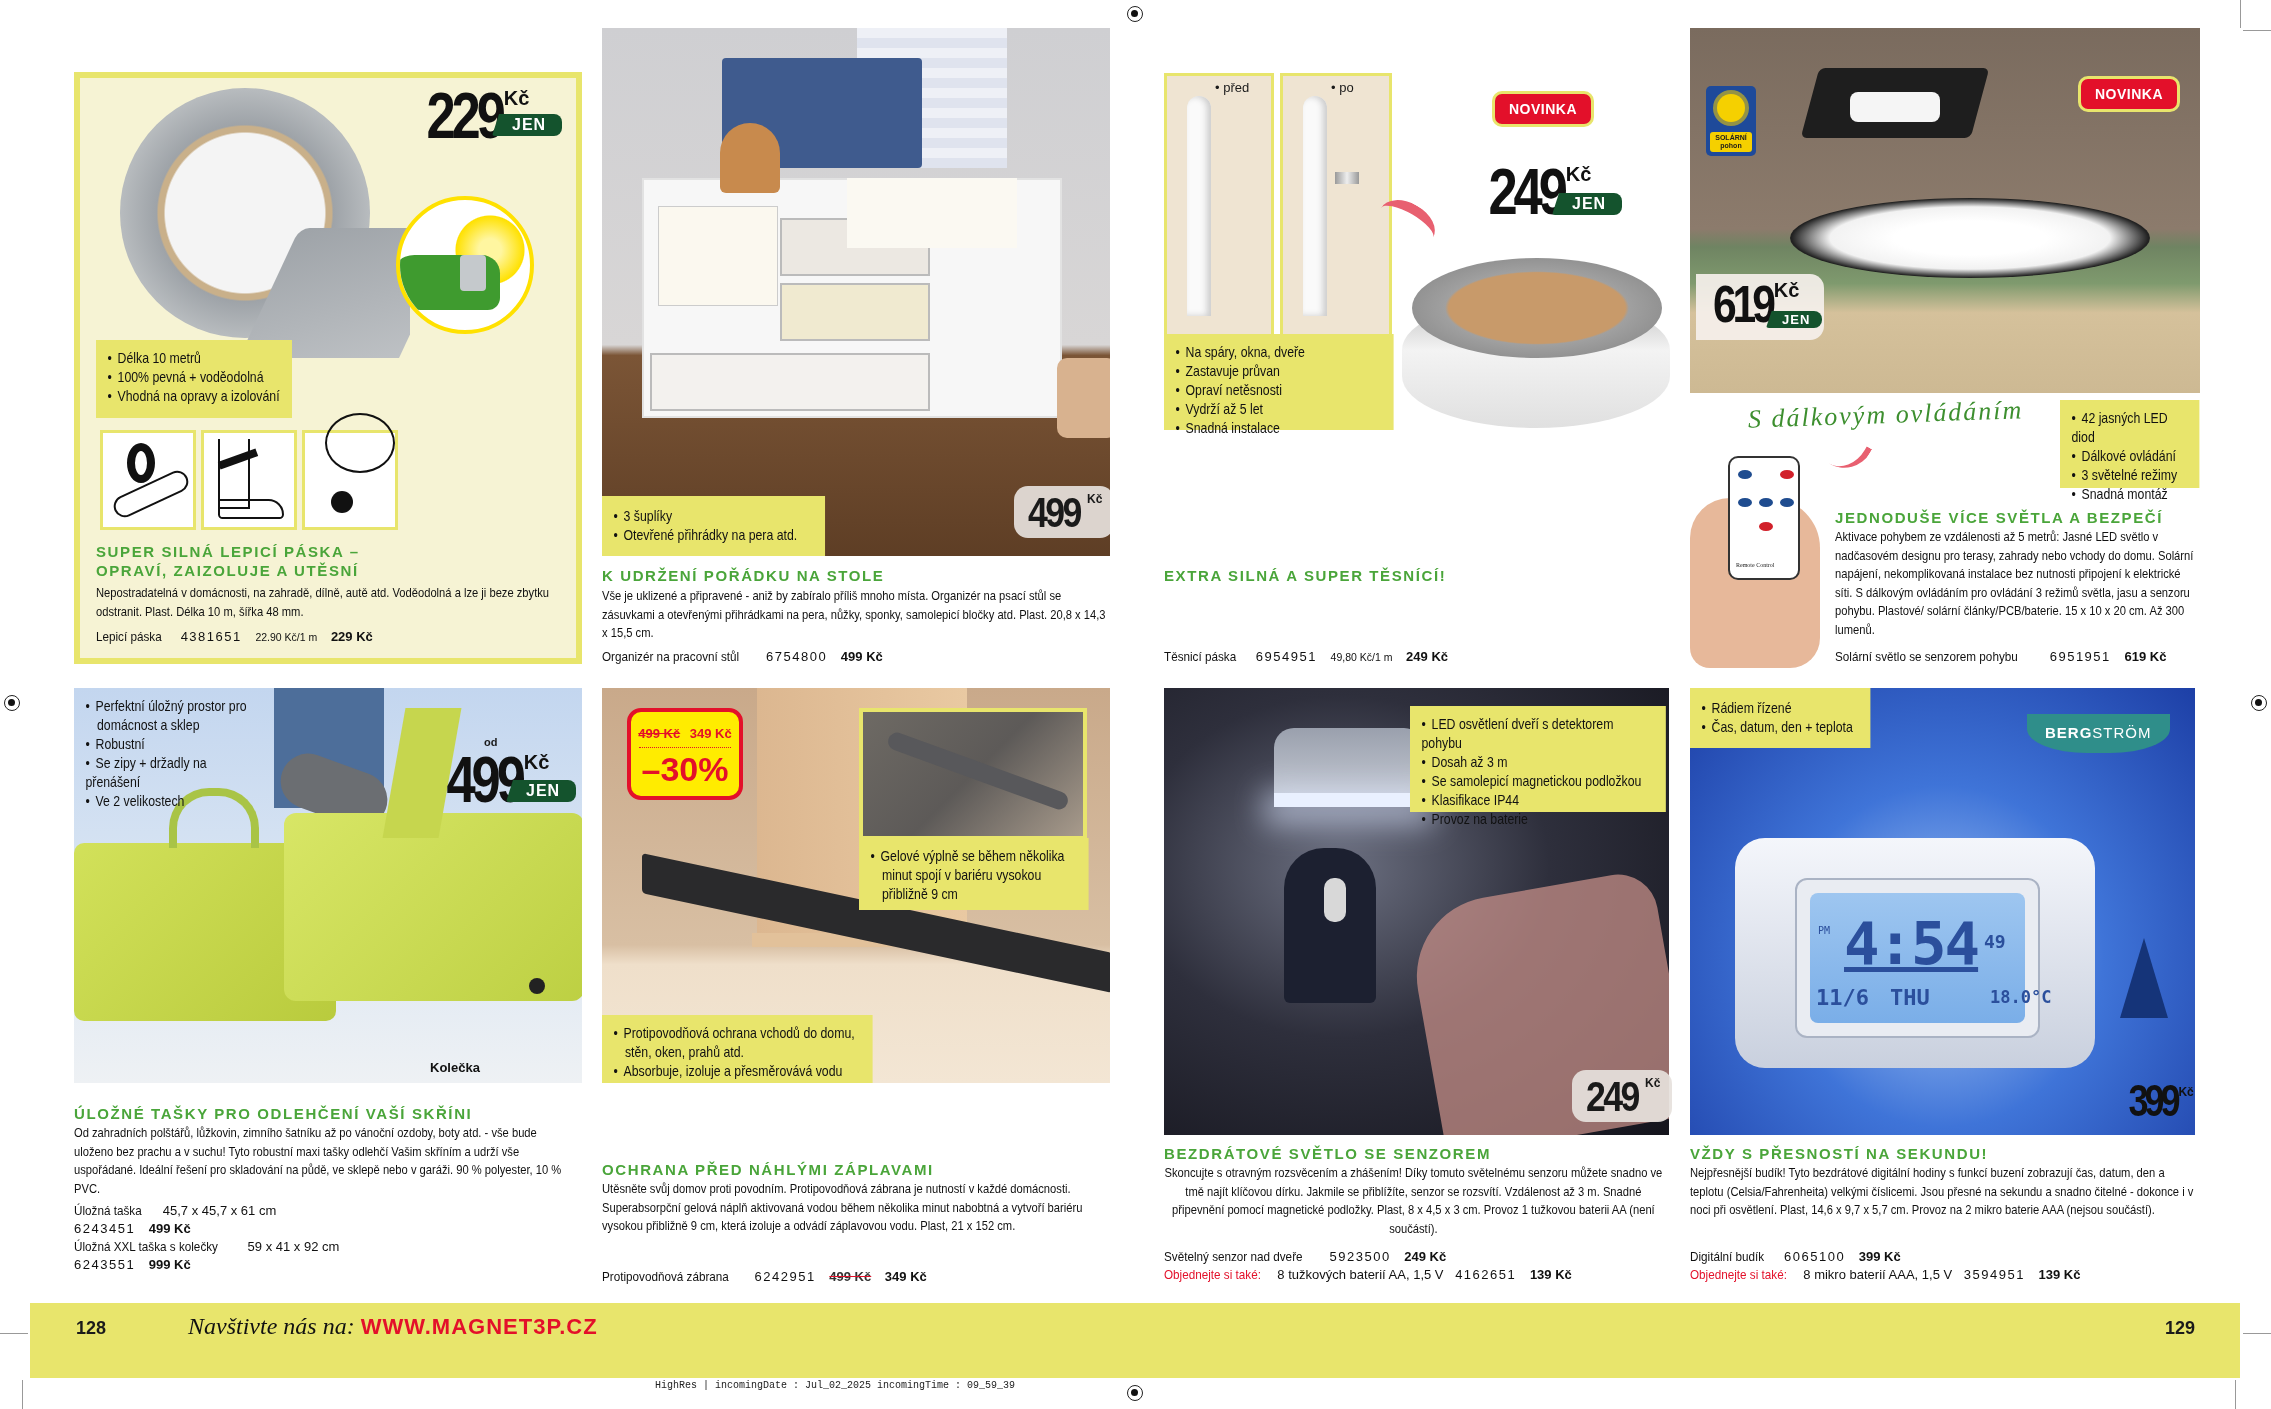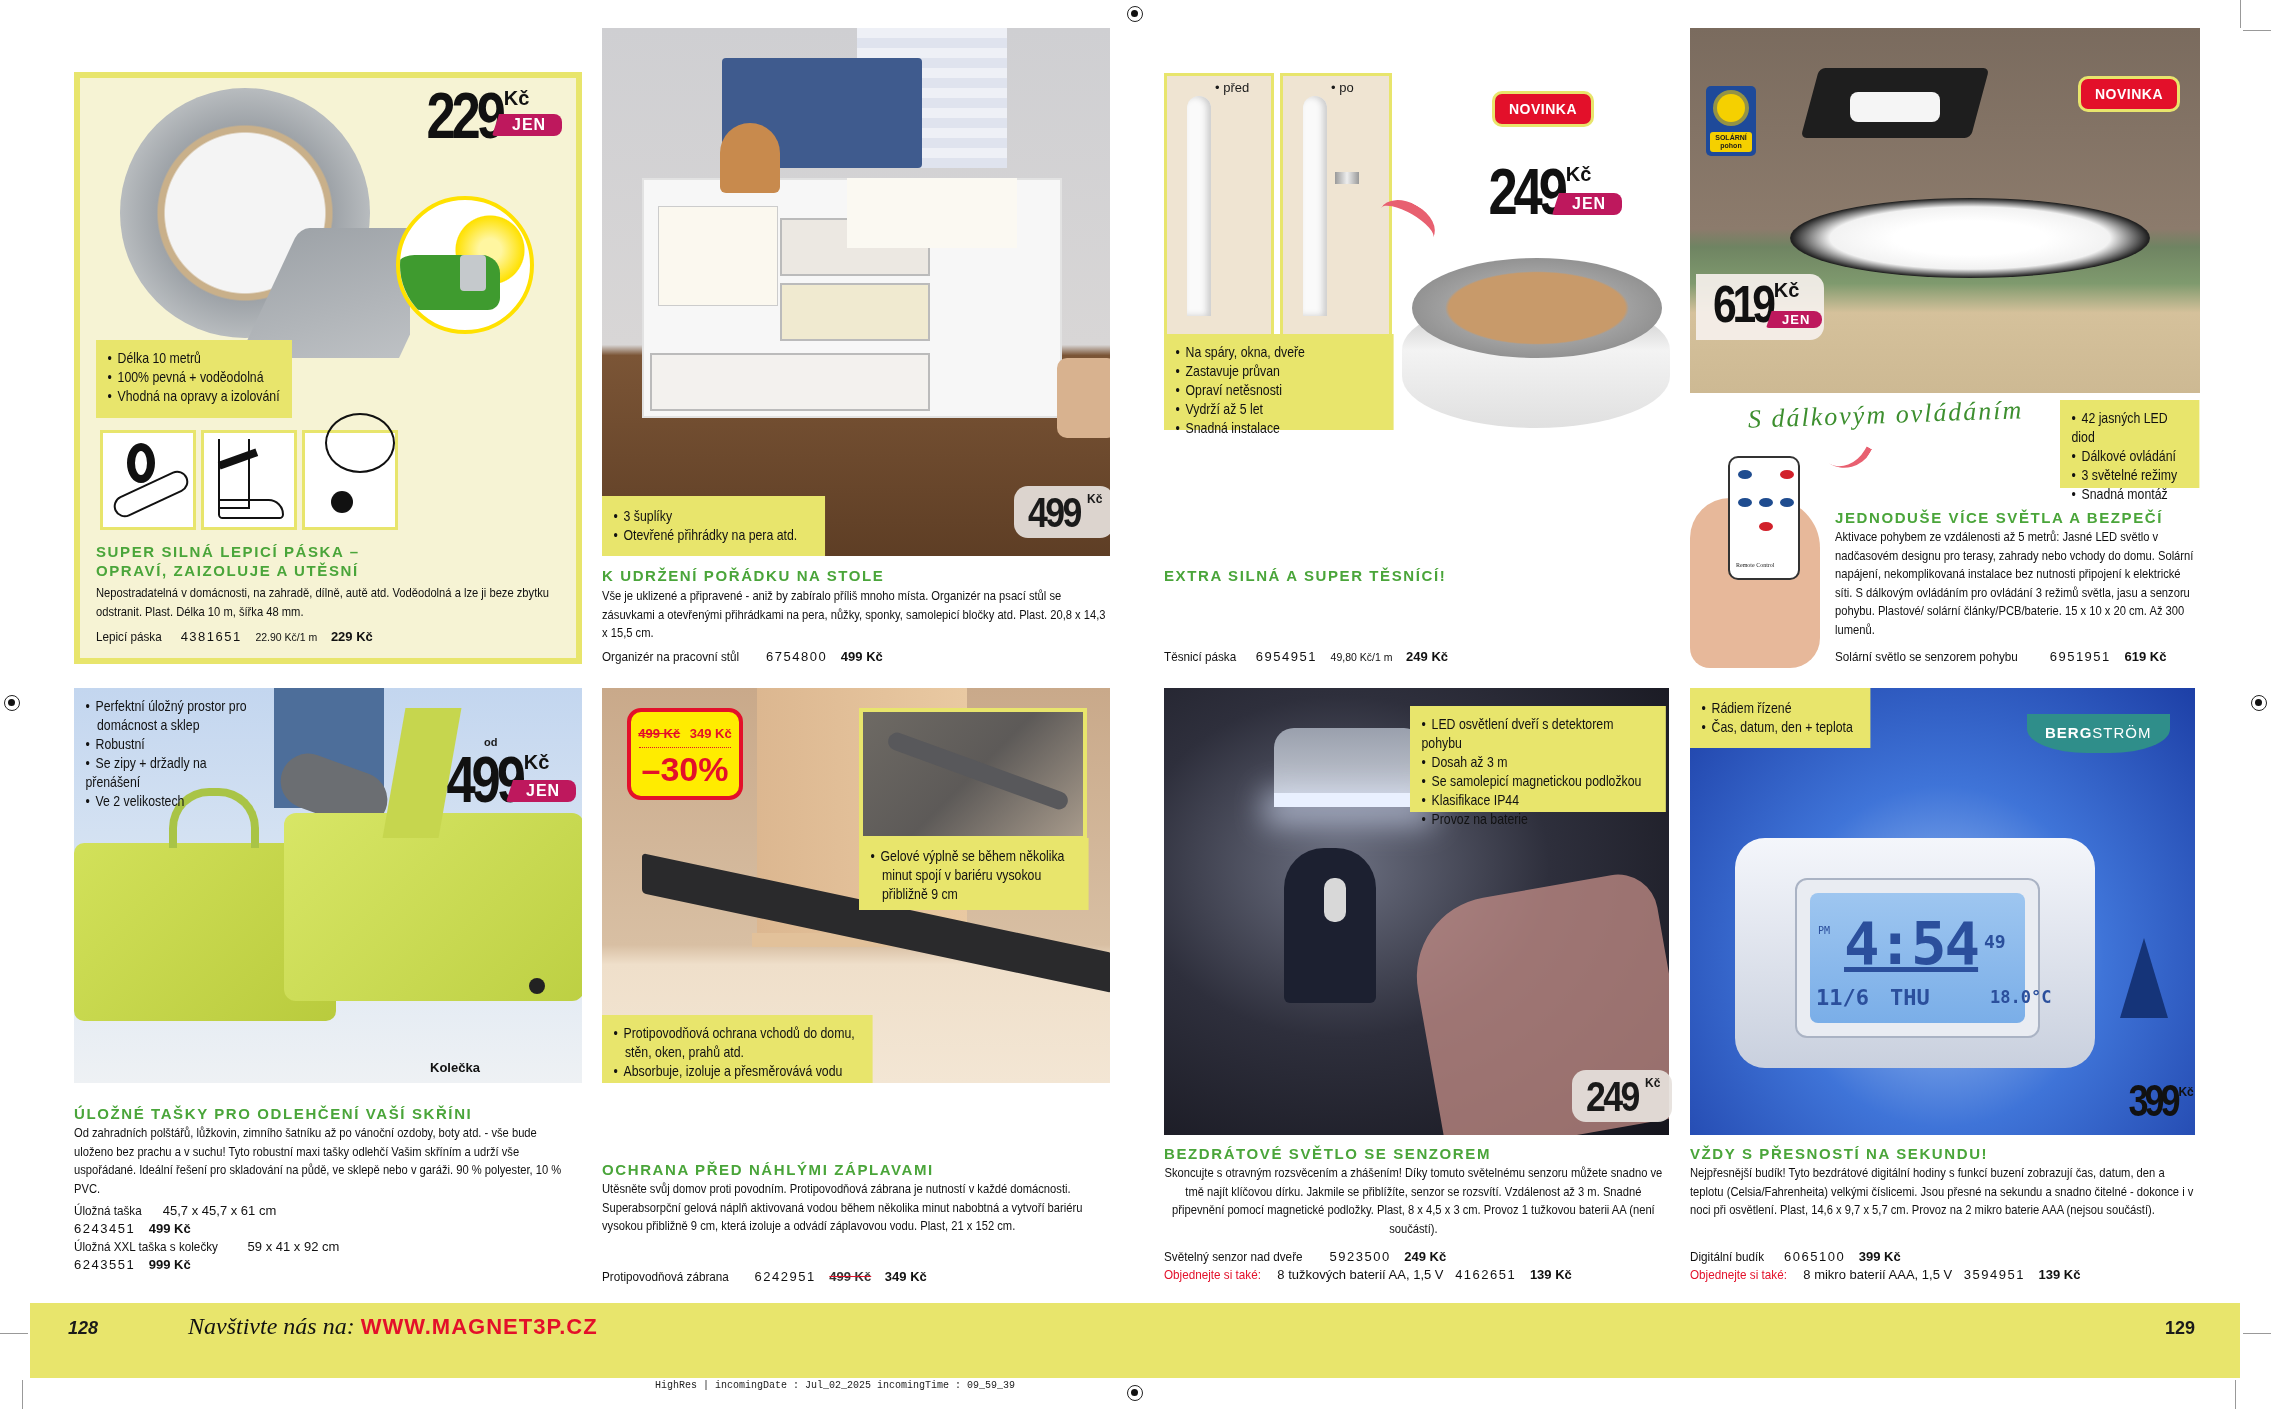--- a/index.html
+++ b/index.html
@@ -41,21 +41,21 @@
   .order-line .old { text-decoration: line-through; text-decoration-color: #e3102a; margin-left: 10px; font-weight: bold; color: #333; }
   .red { color: #e3102a; }
 
   .big-price {
     position: absolute; font-family: "Liberation Sans", sans-serif; font-weight: bold; color: #111;
     display: flex; align-items: flex-start;
   }
   .big-price .num { font-size: 64px; line-height: 64px; letter-spacing: -5px; transform: scaleX(0.82); transform-origin: right top; display: inline-block; }
   .big-price .cur { font-size: 20px; line-height: 20px; margin-left: 2px; margin-top: 4px; }
   .jen-tag {
-    position: absolute; background: #be185d; color: #fff; font-weight: bold; font-size: 16px;
+    position: absolute; background: #14532d; color: #fff; font-weight: bold; font-size: 16px;
     padding: 2px 16px 2px 20px; border-radius: 3px 8px 8px 3px; letter-spacing: 1px;
     clip-path: polygon(10% 0, 100% 0, 100% 100%, 0 100%);
   }
   .od-label { position: absolute; font-size: 11px; font-weight: bold; }
 
   .novinka {
     position: absolute; background: #e3102a; color: #fff; font-weight: bold; font-size: 14px;
     padding: 7px 14px; border-radius: 10px; border: 3px solid #e8e56c; letter-spacing: 0.5px;
   }
 
@@ -469,20 +469,20 @@
     </div>
     <div class="order-line" style="left:0;top:578px;">
       <span class="red name">Objednejte si také:</span>
       <span style="margin-left:2px;">8 mikro baterií AAA, 1,5 V</span>
       <span class="code">3594951</span>
       <span class="price">139 Kč</span>
     </div>
   </div>
 
   <div class="footer-bar"></div>
-  <div class="page-num" style="left:68px;font-style:italic;">128</div>
+  <div class="page-num" style="left:76px;">128</div>
   <div class="page-num" style="left:2165px;">129</div>
   <div class="visit">
     <span>Navštivte nás na:</span><a class="url">WWW.MAGNET3P.CZ</a>
   </div>
   <div class="slug">HighRes | incomingDate : Jul_02_2025 incomingTime : 09_59_39</div>
 
 </div>
 
 </body></html>

